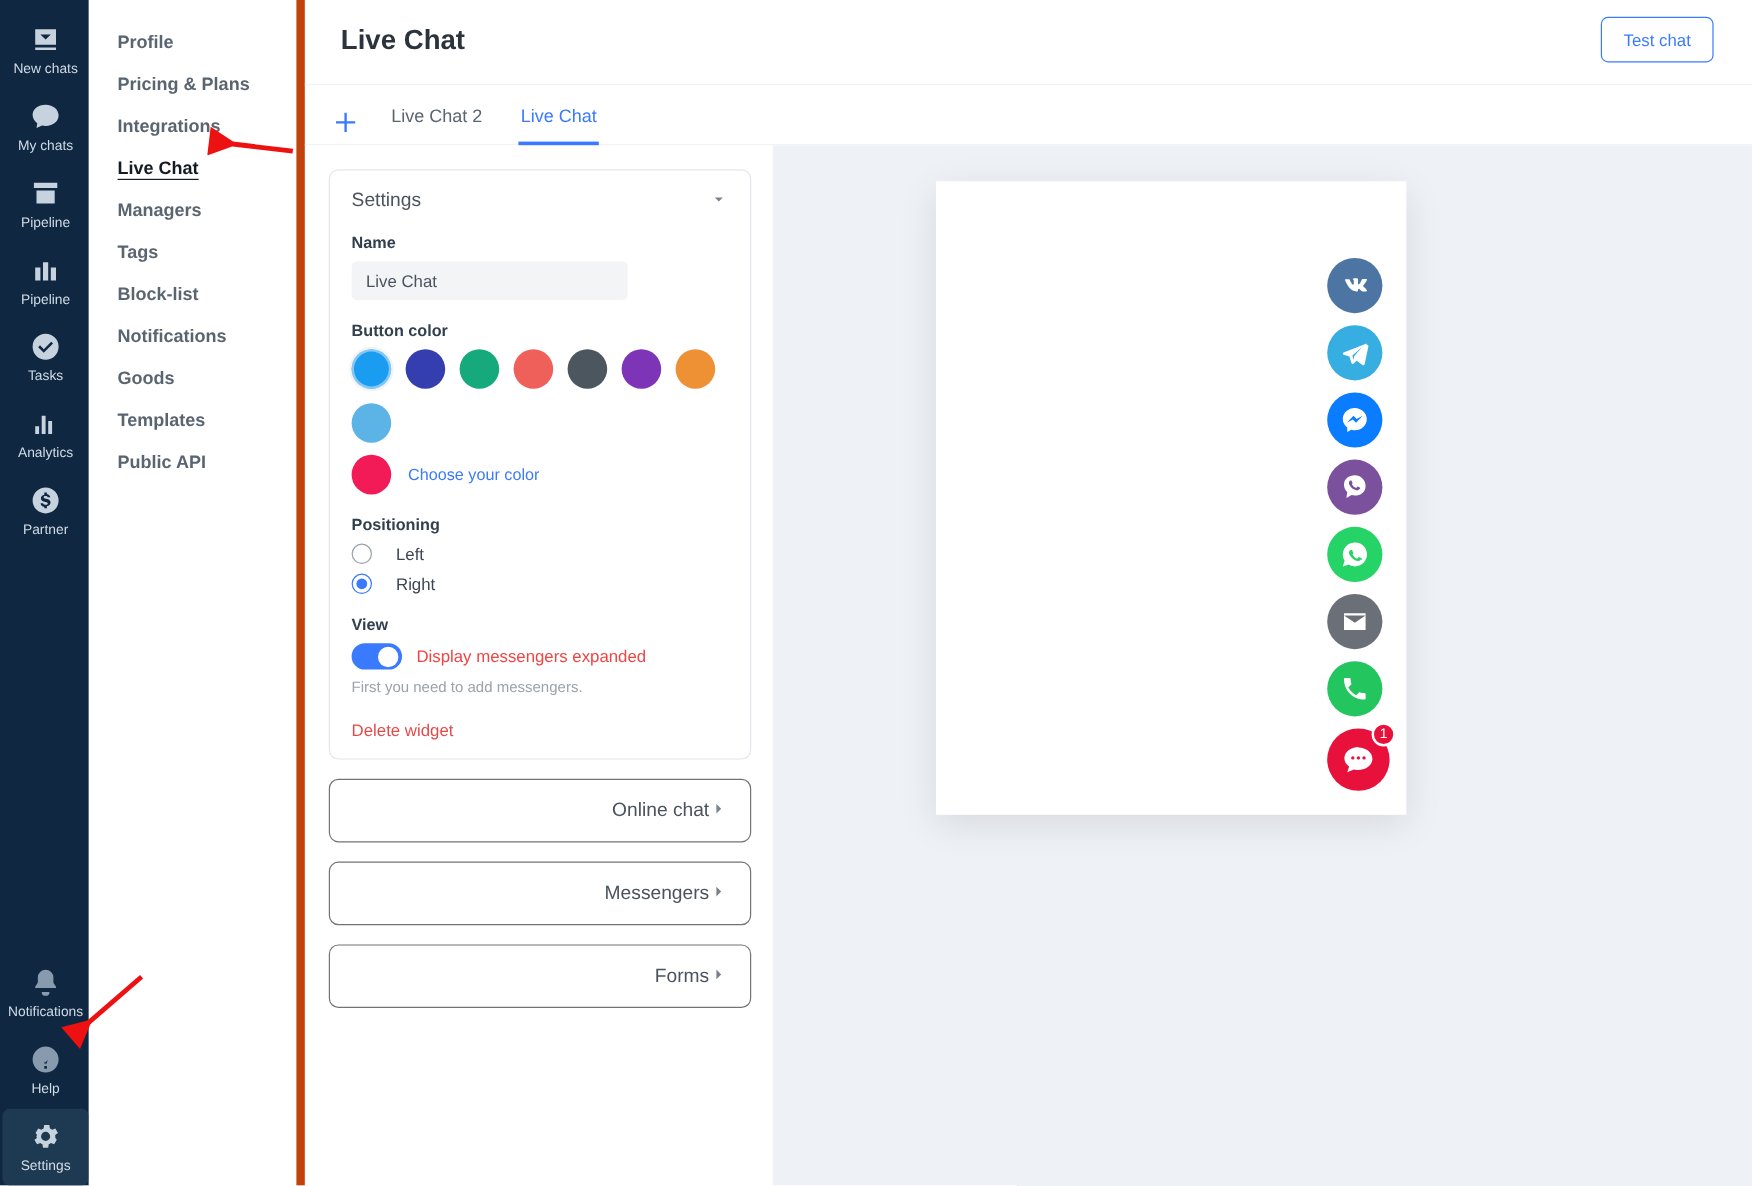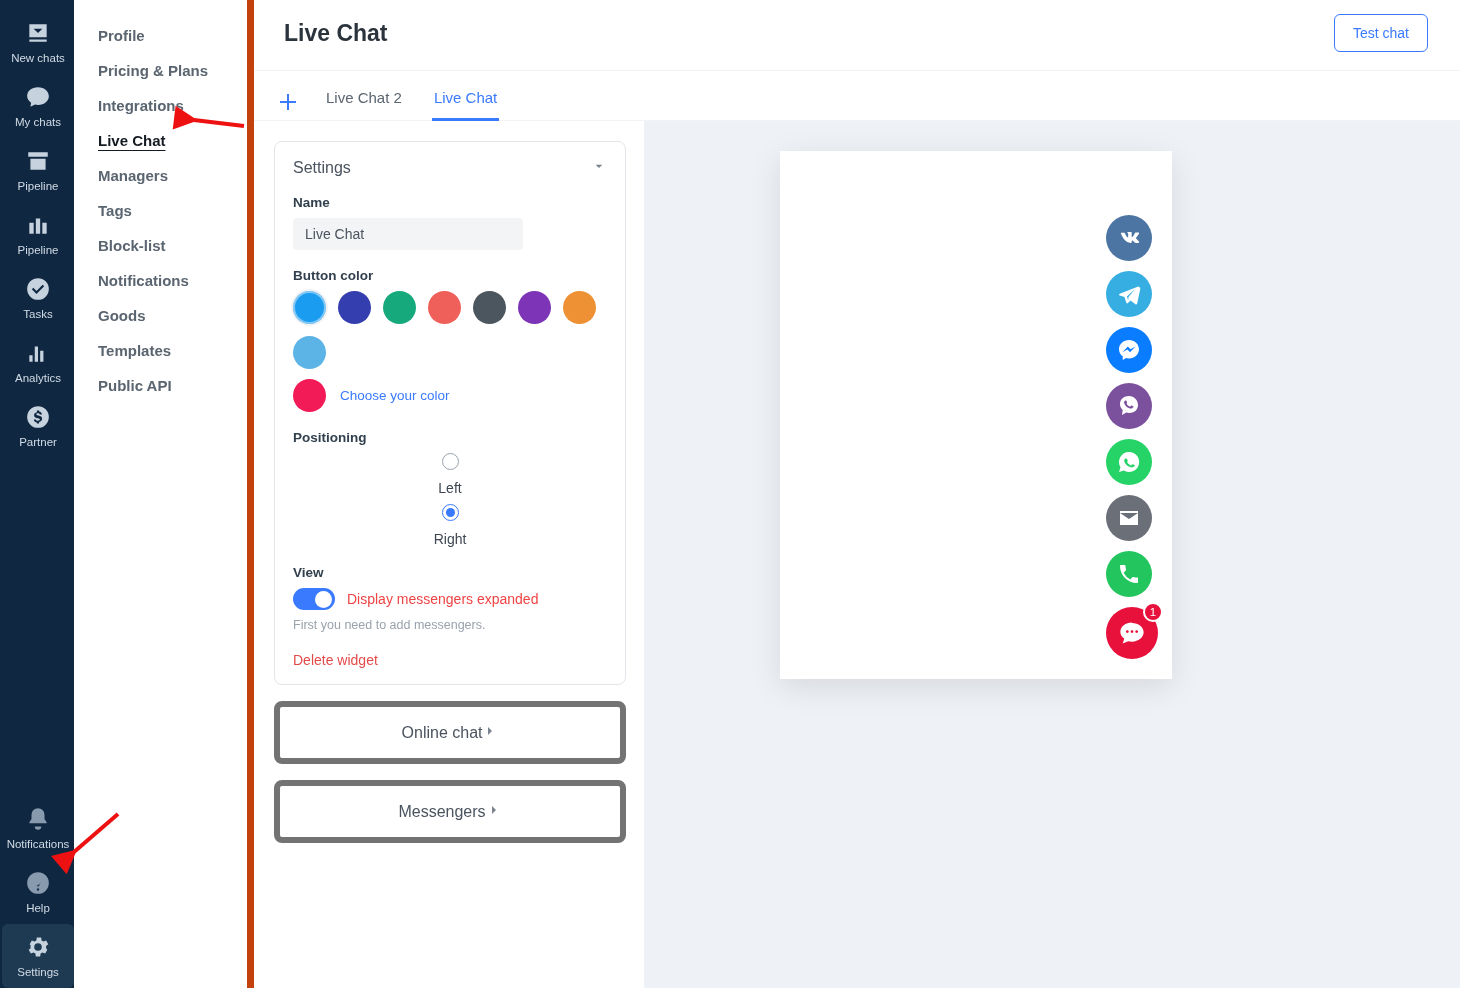--- a/index.html
+++ b/index.html
@@ -46,32 +46,32 @@
 
   .field-label { font-size:13.5px; font-weight:600; color:#32404e; margin-top:18px; margin-bottom:8px; }
   .text-input { width:230px; background:#f2f4f6; border:none; border-radius:4px; padding:8px 12px; font-size:14px; color:#4a535e; }
 
   .swatch-row { display:flex; gap:12px; flex-wrap:wrap; margin-bottom:10px; }
   .swatch { width:33px; height:33px; border-radius:50%; cursor:pointer; }
   .swatch.sel { box-shadow:inset 0 0 0 2px rgba(255,255,255,.45); outline:2px solid rgba(0,0,0,.05); }
   .custom-row { display:flex; align-items:center; gap:14px; }
   .custom-link { color:#3a7afe; font-size:13.5px; cursor:pointer; }
 
-  .radio-row { display:flex; align-items:center; gap:10px; margin-bottom:8px; font-size:14px; color:#3d4651;flex-direction:column; }
+  .radio-row { display:flex; align-items:center; gap:20px; margin-bottom:8px; font-size:14px; color:#3d4651; }
   .radio { width:17px; height:17px; border:1px solid #9aa2ab; border-radius:50%; position:relative; cursor:pointer; }
   .radio.checked { border-color:#3a7afe; }
   .radio.checked::after { content:""; position:absolute; inset:3px; border-radius:50%; background:#3a7afe; }
 
   .toggle-row { display:flex; align-items:center; gap:12px; font-size:14px; color:#ef4444; }
   .toggle { width:42px; height:22px; background:#3a7afe; border-radius:12px; position:relative; cursor:pointer; }
   .toggle::after { content:""; position:absolute; width:17px; height:17px; background:#fff; border-radius:50%; top:2.5px; right:3px; }
   .hint { font-size:12.5px; color:#9aa2ab; margin-top:8px; }
   .delete-link { color:#e34b4b; font-size:14px; margin-top:20px; display:inline-block; cursor:pointer; }
 
-  .collapsed-card { border:6px solid #737373; border-radius:8px; padding:16px 18px; margin-bottom:16px; display:flex; justify-content:center; align-items:center; cursor:pointer; background:#fff; }
+  .collapsed-card { border:1px solid #737373; border-radius:8px; padding:16px 18px; margin-bottom:16px; display:flex; justify-content:flex-end; align-items:center; cursor:pointer; background:#fff; }
   .collapsed-card h3 { font-size:16px; font-weight:500; color:#4a535e; }
 
   
   .preview-window { width:392px; height:528px; background:#fff; box-shadow:0 8px 30px rgba(0,0,0,.10); position:relative; margin-left:100px; }
   .float-col { position:absolute; right:14px; bottom:20px; display:flex; flex-direction:column-reverse; gap:10px; }
   .bubble { width:46px; height:46px; border-radius:50%; display:flex; align-items:center; justify-content:center; }
   .bubble svg { width:24px; height:24px; fill:#fff; }
   .bubble.big { width:52px; height:52px; position:relative; }
   .bubble.big svg { width:28px; height:28px; }
   .badge { position:absolute; top:-5px; right:-5px; width:20px; height:20px; background:#e8113c; border-radius:50%; display:flex; align-items:center; justify-content:center; font-size:11.5px; color:#fff; border:2px solid #fff; }
@@ -257,20 +257,26 @@
               <span class="chevron"><svg viewBox="0 0 24 24" width="16" height="16">
                   <path fill="#7a838d" d="M9 6l6 6-6 6z"></path>
                 </svg></span>
             </div>
             <div class="collapsed-card">
               <h3>Messengers</h3>
               <span class="chevron"><svg viewBox="0 0 24 24" width="16" height="16">
                   <path fill="#7a838d" d="M9 6l6 6-6 6z"></path>
                 </svg></span>
             </div>
+            <div class="collapsed-card">
+              <h3>Forms</h3>
+              <span class="chevron"><svg viewBox="0 0 24 24" width="16" height="16">
+                  <path fill="#7a838d" d="M9 6l6 6-6 6z"></path>
+                </svg></span>
+            </div>
           </div>
       </div>
 
       <div class="right-pane">
         <div class="preview-window">
           <div class="float-col" id="float-col">
               <div class="bubble big" style="background: rgb(232, 17, 60);">
                 <svg viewBox="0 0 24 24">
                   <path d="M12 3C6.5 3 2 6.6 2 11c0 2.4 1.3 4.5 3.4 6L4 21l4.8-2c1 .3 2.1.4 3.2.4 5.5 0 10-3.6 10-8s-4.5-8-10-8zM8 12a1.2 1.2 0 110-2.4A1.2 1.2 0 018 12zm4 0a1.2 1.2 0 110-2.4 1.2 1.2 0 010 2.4zm4 0a1.2 1.2 0 110-2.4 1.2 1.2 0 010 2.4z"></path>
                 </svg>

